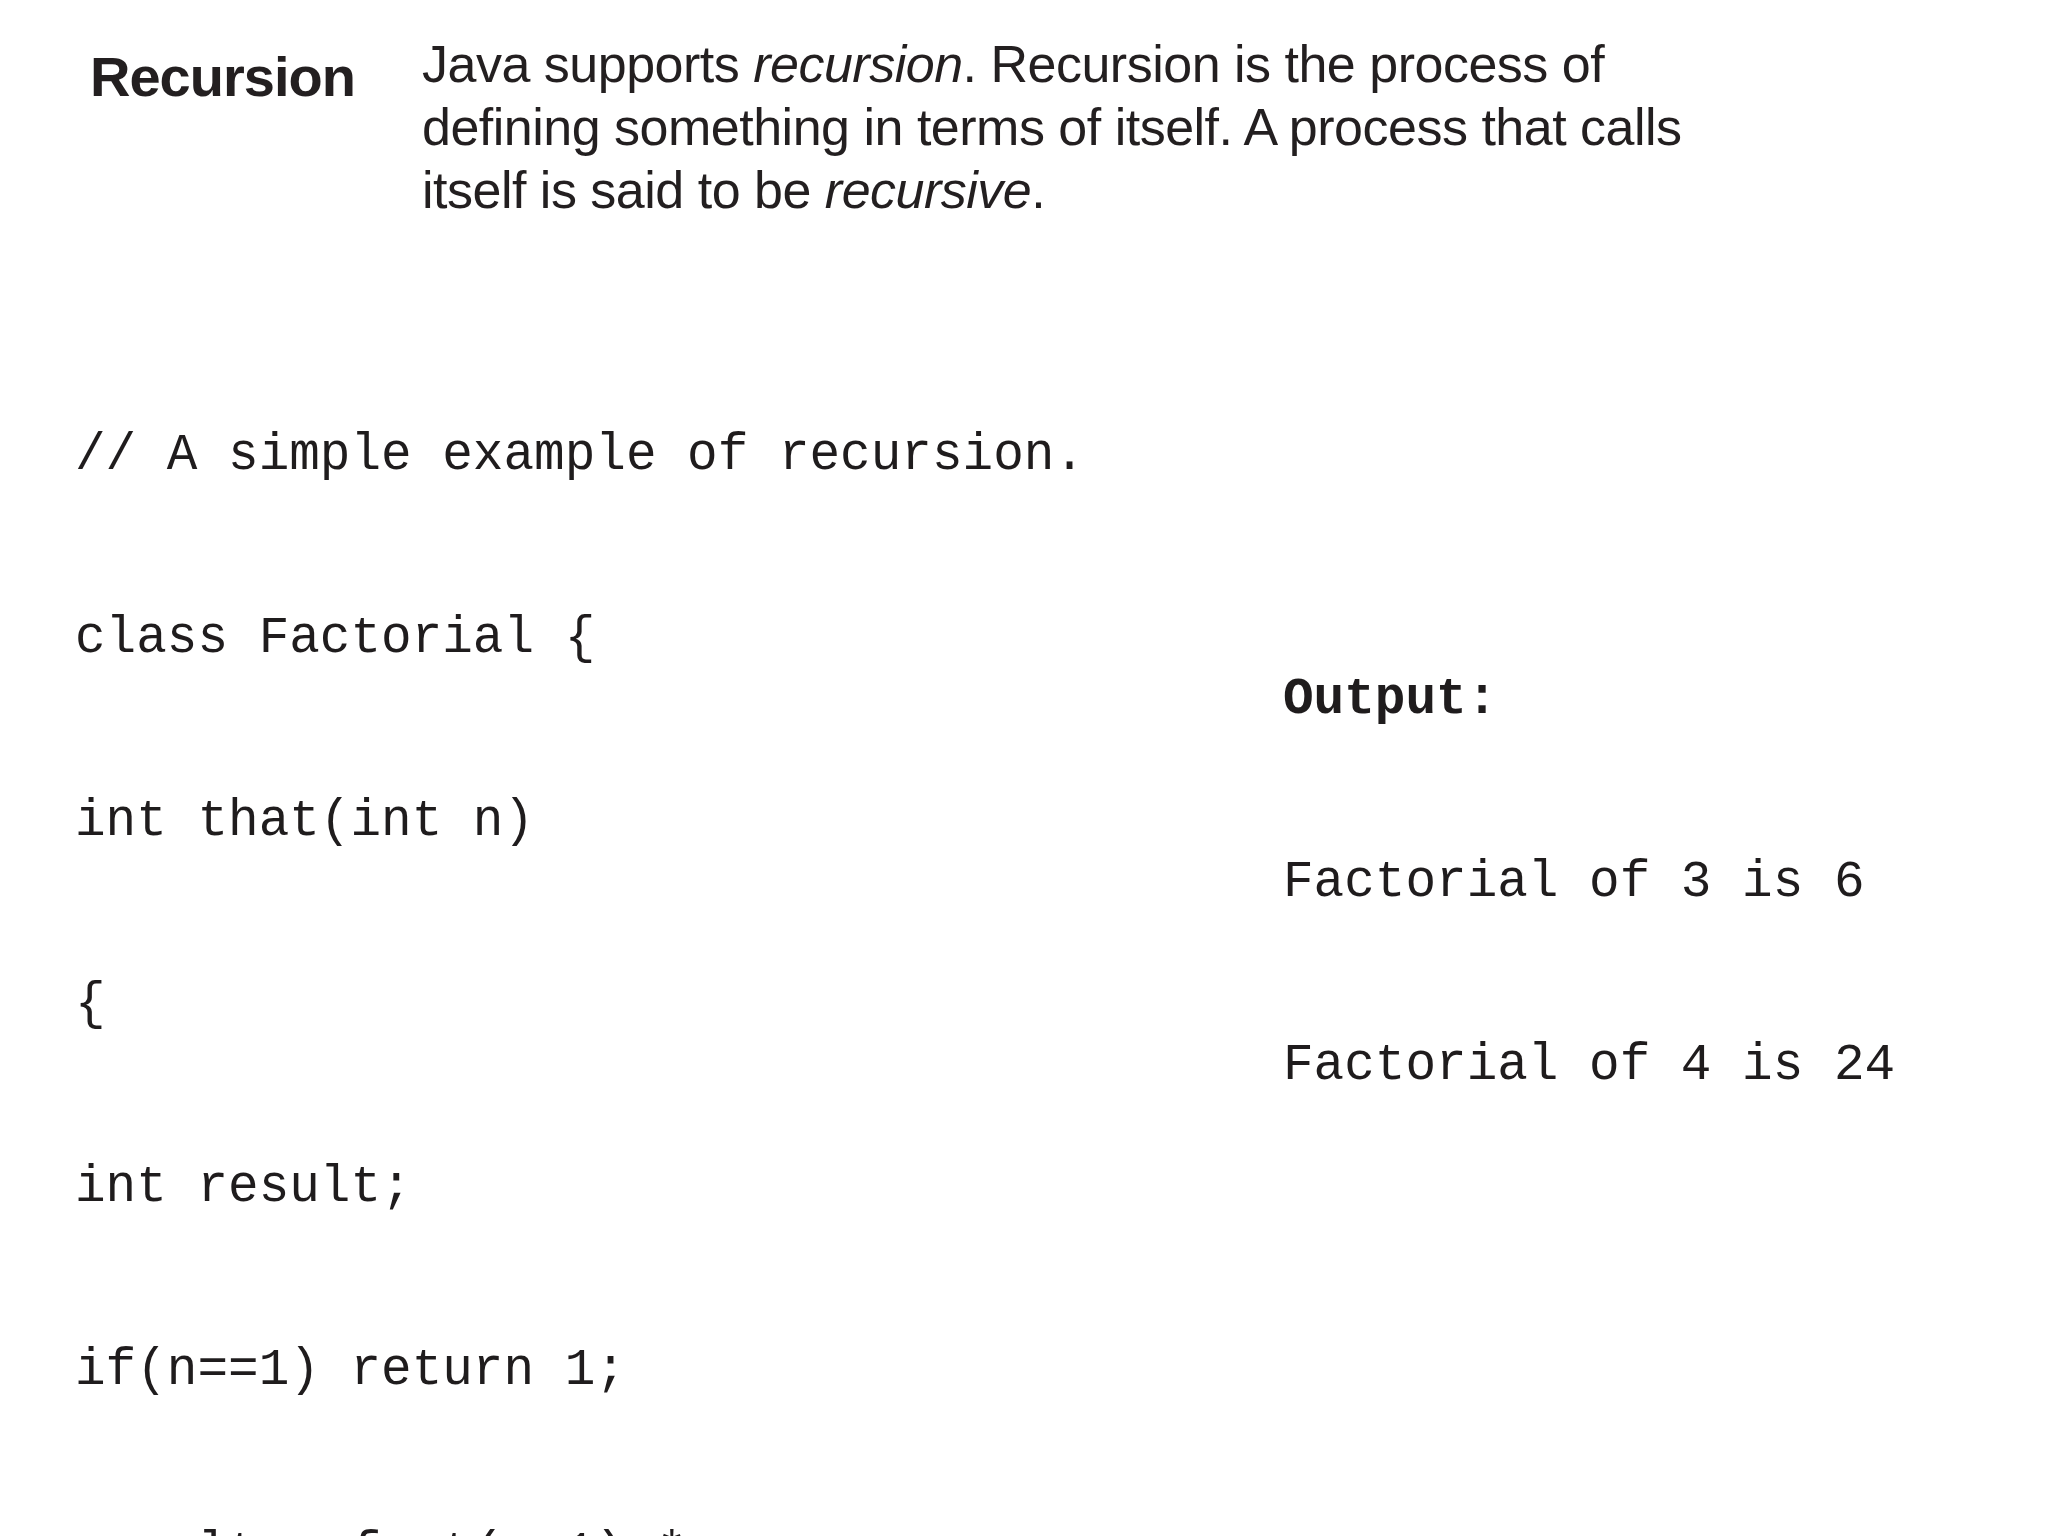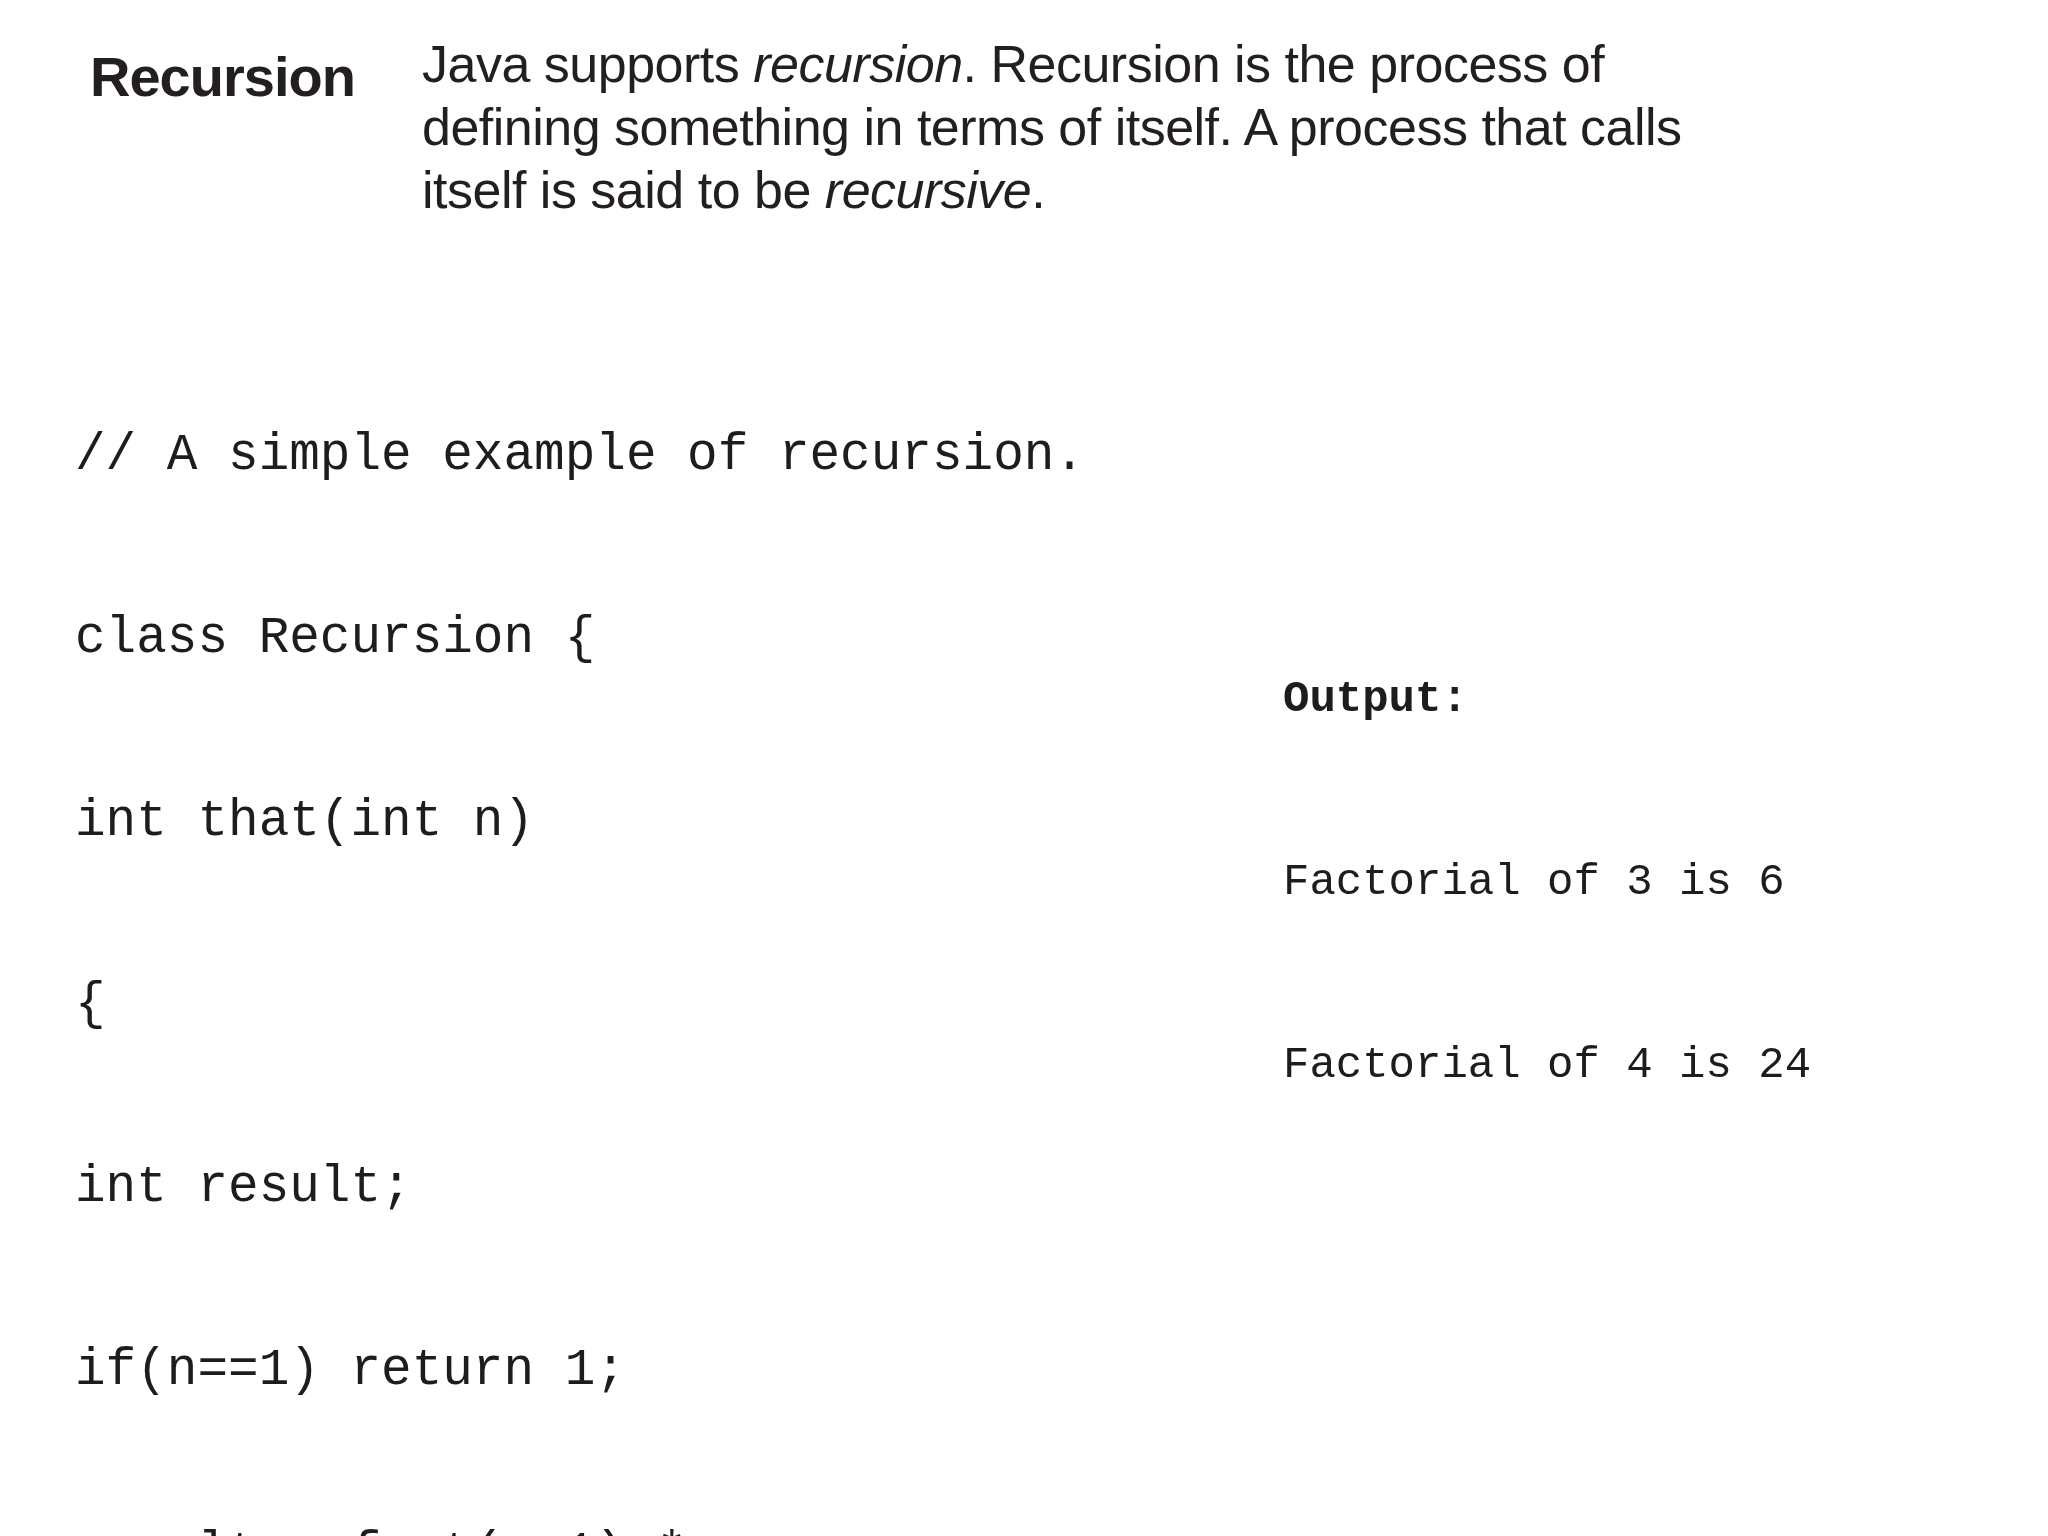--- a/index.html
+++ b/index.html
@@ -54,21 +54,21 @@
     white-space: pre;
   }
   .code-line {
     height: 61px;
   }
   .output {
     position: absolute;
     left: 1283px;
     top: 547px;
     font-family: "Liberation Mono", monospace;
-    font-size: 44px;
+    font-size: 51px;
     line-height: 61px;
     color: #1f1c1d;
     white-space: pre;
   }
   .output-label {
     font-weight: 700;
   }
 </style>
 </head>
 <body>
@@ -78,21 +78,21 @@
   <h1 class="heading">Recursion</h1>
 
   <div class="intro">
     <div class="intro-line"><span>Java supports </span><span class="it">recursion</span><span>. Recursion is the process of</span></div>
     <div class="intro-line"><span>defining something in terms of itself. A process that calls</span></div>
     <div class="intro-line"><span>itself is said to be </span><span class="it">recursive</span><span>.</span></div>
   </div>
 
   <div class="code">
     <div class="code-line">// A simple example of recursion.</div>
-    <div class="code-line">class Recursion {</div>
+    <div class="code-line">class Factorial {</div>
     <div class="code-line">int that(int n)</div>
     <div class="code-line">{</div>
     <div class="code-line">int result;</div>
     <div class="code-line">if(n==1) return 1;</div>
     <div class="code-line">result = fact(n-1) * n;</div>
     
     
     
     
     

